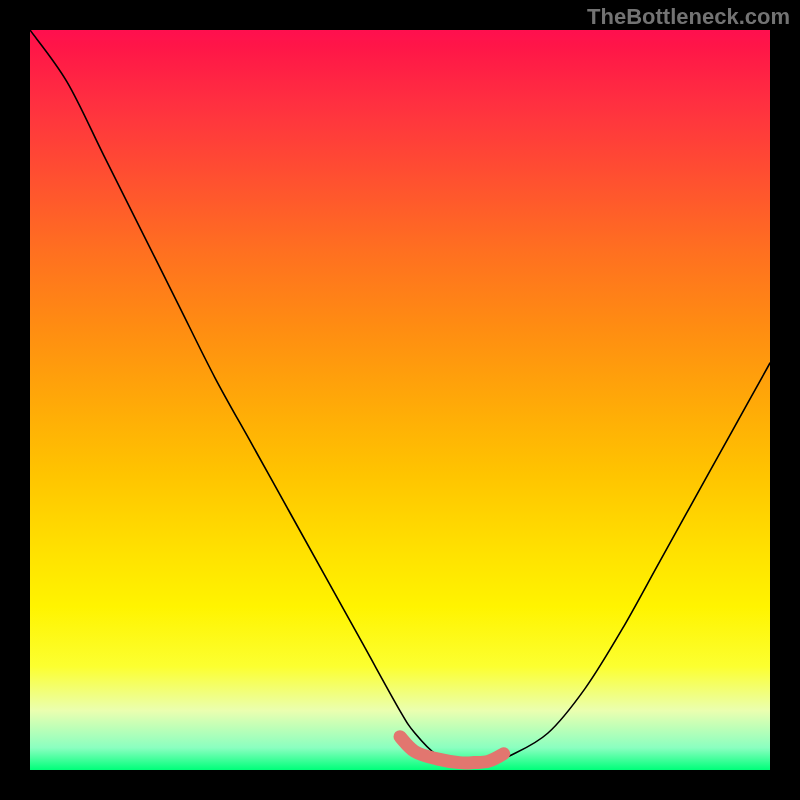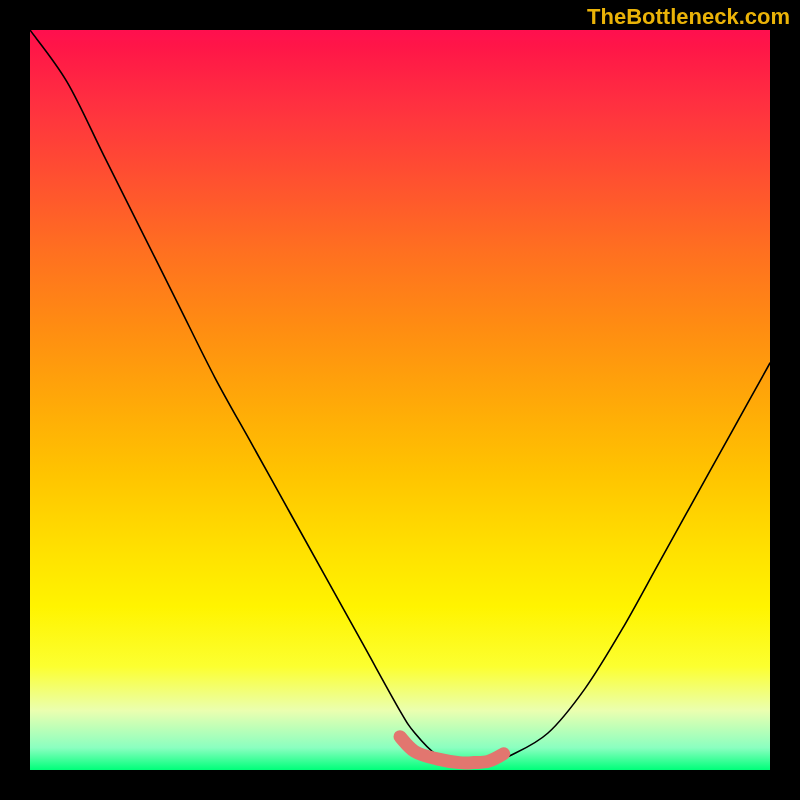--- a/index.html
+++ b/index.html
@@ -8,21 +8,21 @@
     height: 800px;
     background: #000;
     position: relative;
     font-family: Arial, Helvetica, sans-serif;
     overflow: hidden;
   }
   .watermark {
     position: absolute;
     top: 4px;
     right: 10px;
-    color: #eab308;
+    color: #737373;
     font-size: 22px;
     font-weight: 600;
     z-index: 10;
   }
   .plot-area {
     position: absolute;
     left: 30px;
     top: 30px;
     width: 740px;
     height: 740px;

